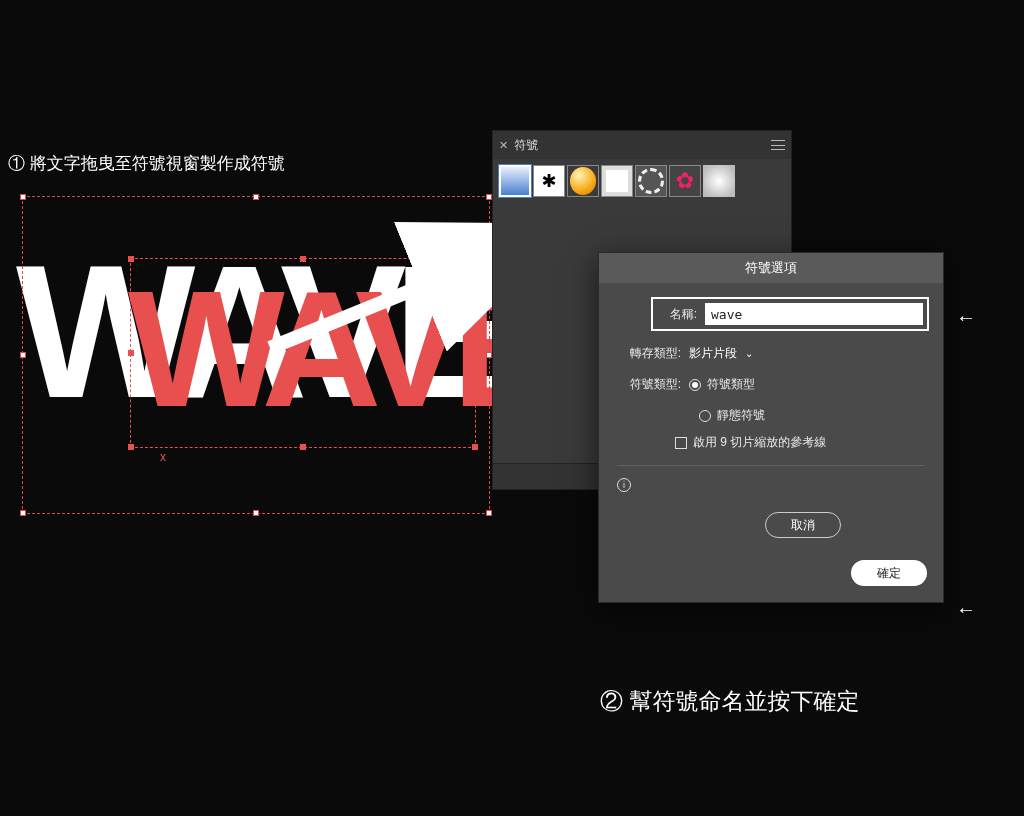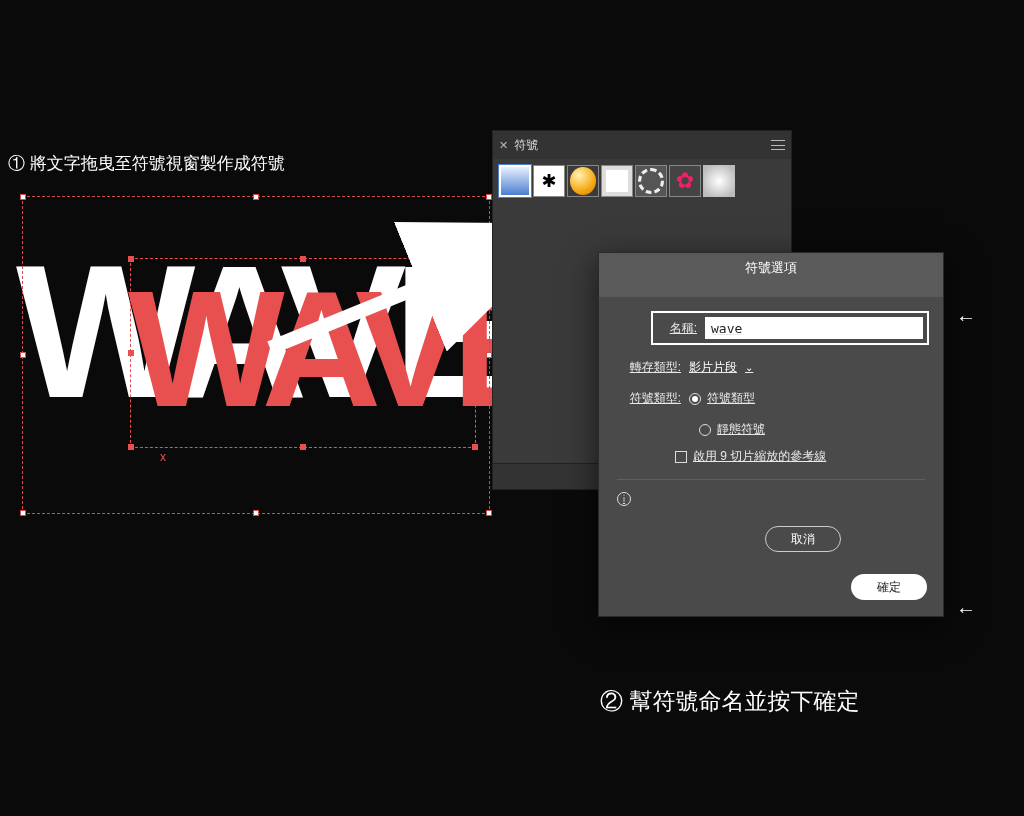--- a/index.html
+++ b/index.html
@@ -170,32 +170,31 @@
 
 .dialog {
   position: absolute;
   left: 598px; top: 252px;
   width: 346px;
   background: #4a4a4a;
   border: 1px solid #2a2a2a;
   box-shadow: 0 8px 30px rgba(0,0,0,.6);
 }
 .dialog .title {
-  height: 44px;
+  height: 30px;
   background: #5a5a5a;
   text-align: center;
   line-height: 30px;
   font-size: 13px;
   color: #fff;
 }
 .dialog .body {
   padding: 14px 18px 8px 18px;
   font-size: 12px;
   color: #e8e8e8;
-  text-decoration: underline;
 }
 .row { display:flex; align-items:center; margin-bottom: 14px; }
 .row label.lab { width: 64px; text-align: right; margin-right: 8px; }
 .row .val { color:#fff; }
 .name-input {
   flex:1;
   height: 22px;
   background: #fff;
   color: #222;
   font-family: monospace;

